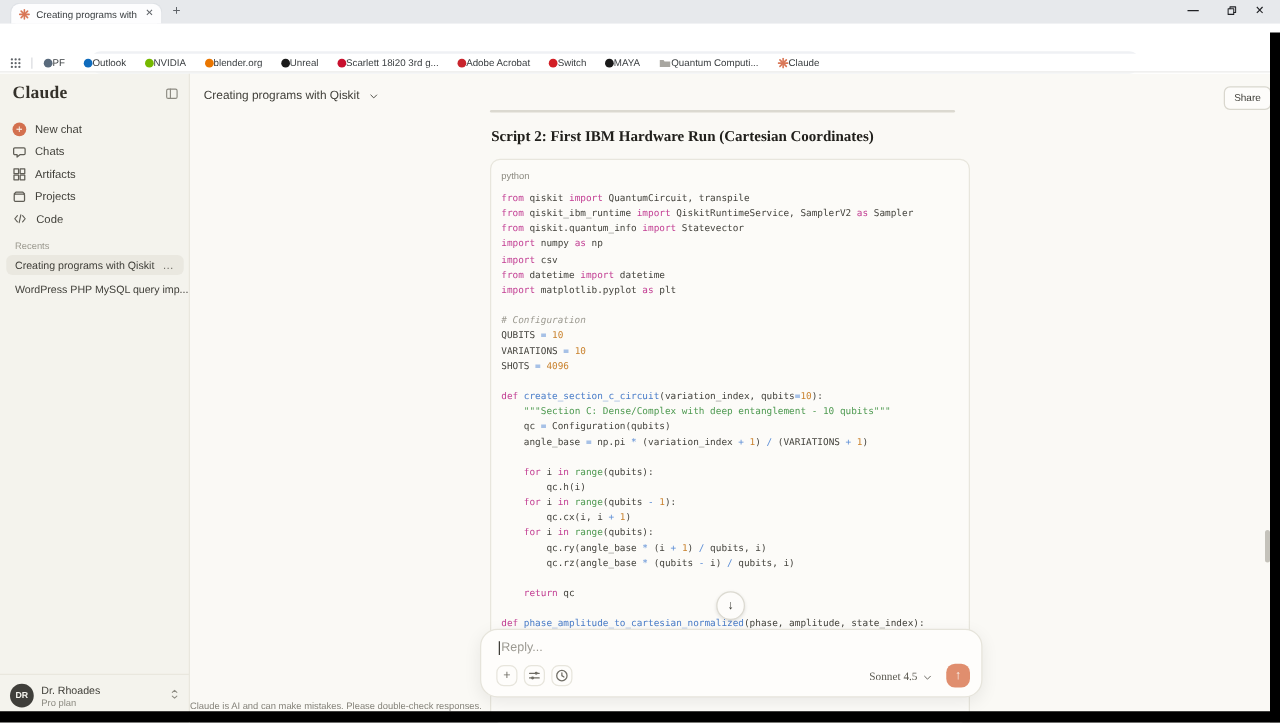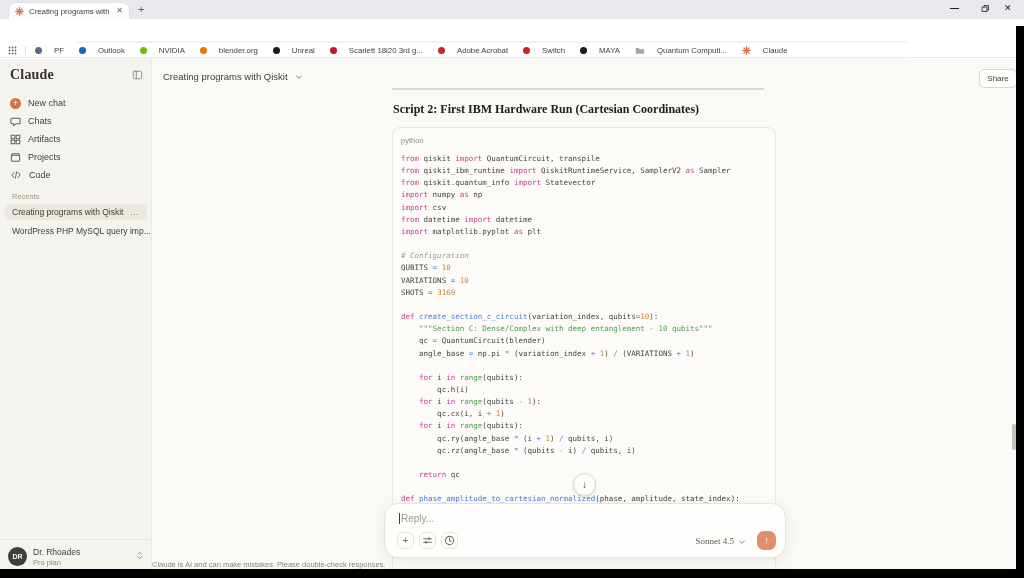--- a/index.html
+++ b/index.html
@@ -22,21 +22,21 @@
   #toolbar{left:0;top:19px;width:1024px;height:24px;background:#FFFFFF;}
   .navbtn{top:25px;font-size:11px;color:#55585C;line-height:1;}
   #urlpill{left:72px;top:22px;width:840px;height:18px;background:#EFF1F4;border-radius:9px;
            display:flex;align-items:center;padding:0 10px;box-sizing:border-box;gap:7px;}
   #urlpill .url{font-size:9px;color:#202124;flex:1;white-space:nowrap;overflow:hidden;}
   .tbicon{display:inline-flex;align-items:center;justify-content:center;}
   .sep{top:27px;width:1px;height:10px;background:#DADCE0;}
 
   #bookmarksbar{left:0;top:43px;width:1024px;height:15px;background:#FFFFFF;border-bottom:1px solid #ECECEA;
                 display:flex;align-items:center;padding-left:8px;box-sizing:border-box;gap:0;}
-  .bm{display:flex;align-items:center;gap:12px;margin-right:15px;}
+  .bm{display:flex;align-items:center;gap:0;margin-right:15px;}
   .bm .lbl{font-size:7.8px;color:#3C4043;white-space:nowrap;}
   .bm .dot{width:7px;height:7px;border-radius:50%;}
 
   
   #app{left:0;top:59px;width:1024px;height:519px;background:#FAF9F5;}
   #sidebar{left:0;top:0;width:152px;height:519px;background:#F4F3ED;border-right:1px solid #E9E7DE;box-sizing:border-box;}
   #brand{left:10px;top:8px;font-family:"Liberation Serif",serif;font-weight:bold;font-size:14px;color:#34312A;letter-spacing:.2px;}
   #collapse{left:132px;top:11px;color:#8C8A81;}
   #nav{left:0;top:35px;width:152px;}
   .navitem{display:flex;align-items:center;gap:7px;height:18px;padding-left:10px;font-size:9px;color:#3F3E38;}
@@ -333,25 +333,25 @@
 <span><span class="tk-kw">from</span><span class="tk-pl"> qiskit_ibm_runtime </span><span class="tk-kw">import</span><span class="tk-pl"> QiskitRuntimeService, SamplerV2 </span><span class="tk-kw">as</span><span class="tk-pl"> Sampler</span></span>
 <span><span class="tk-kw">from</span><span class="tk-pl"> qiskit.quantum_info </span><span class="tk-kw">import</span><span class="tk-pl"> Statevector</span></span>
 <span><span class="tk-kw">import</span><span class="tk-pl"> numpy </span><span class="tk-kw">as</span><span class="tk-pl"> np</span></span>
 <span><span class="tk-kw">import</span><span class="tk-pl"> csv</span></span>
 <span><span class="tk-kw">from</span><span class="tk-pl"> datetime </span><span class="tk-kw">import</span><span class="tk-pl"> datetime</span></span>
 <span><span class="tk-kw">import</span><span class="tk-pl"> matplotlib.pyplot </span><span class="tk-kw">as</span><span class="tk-pl"> plt</span></span>
 <span></span>
 <span><span class="tk-com"># Configuration</span></span>
 <span><span class="tk-pl">QUBITS </span><span class="tk-op">=</span><span class="tk-pl"> </span><span class="tk-num">10</span></span>
 <span><span class="tk-pl">VARIATIONS </span><span class="tk-op">=</span><span class="tk-pl"> </span><span class="tk-num">10</span></span>
-<span><span class="tk-pl">SHOTS </span><span class="tk-op">=</span><span class="tk-pl"> </span><span class="tk-num">3169</span></span>
+<span><span class="tk-pl">SHOTS </span><span class="tk-op">=</span><span class="tk-pl"> </span><span class="tk-num">4096</span></span>
 <span></span>
 <span><span class="tk-kw">def</span><span class="tk-pl"> </span><span class="tk-fn">create_section_c_circuit</span><span class="tk-pl">(variation_index, qubits</span><span class="tk-op">=</span><span class="tk-num">10</span><span class="tk-pl">):</span></span>
 <span><span class="tk-pl">    </span><span class="tk-str">"""Section C: Dense/Complex with deep entanglement - 10 qubits"""</span></span>
-<span><span class="tk-pl">    qc </span><span class="tk-op">=</span><span class="tk-pl"> QuantumCircuit(blender)</span></span>
+<span><span class="tk-pl">    qc </span><span class="tk-op">=</span><span class="tk-pl"> Configuration(qubits)</span></span>
 <span><span class="tk-pl">    angle_base </span><span class="tk-op">=</span><span class="tk-pl"> np.pi </span><span class="tk-op">*</span><span class="tk-pl"> (variation_index </span><span class="tk-op">+</span><span class="tk-pl"> </span><span class="tk-num">1</span><span class="tk-pl">) </span><span class="tk-op">/</span><span class="tk-pl"> (VARIATIONS </span><span class="tk-op">+</span><span class="tk-pl"> </span><span class="tk-num">1</span><span class="tk-pl">)</span></span>
 <span></span>
 <span><span class="tk-pl">    </span><span class="tk-kw">for</span><span class="tk-pl"> i </span><span class="tk-kw">in</span><span class="tk-pl"> </span><span class="tk-str">range</span><span class="tk-pl">(qubits):</span></span>
 <span><span class="tk-pl">        qc.h(i)</span></span>
 <span><span class="tk-pl">    </span><span class="tk-kw">for</span><span class="tk-pl"> i </span><span class="tk-kw">in</span><span class="tk-pl"> </span><span class="tk-str">range</span><span class="tk-pl">(qubits </span><span class="tk-op">-</span><span class="tk-pl"> </span><span class="tk-num">1</span><span class="tk-pl">):</span></span>
 <span><span class="tk-pl">        qc.cx(i, i </span><span class="tk-op">+</span><span class="tk-pl"> </span><span class="tk-num">1</span><span class="tk-pl">)</span></span>
 <span><span class="tk-pl">    </span><span class="tk-kw">for</span><span class="tk-pl"> i </span><span class="tk-kw">in</span><span class="tk-pl"> </span><span class="tk-str">range</span><span class="tk-pl">(qubits):</span></span>
 <span><span class="tk-pl">        qc.ry(angle_base </span><span class="tk-op">*</span><span class="tk-pl"> (i </span><span class="tk-op">+</span><span class="tk-pl"> </span><span class="tk-num">1</span><span class="tk-pl">) </span><span class="tk-op">/</span><span class="tk-pl"> qubits, i)</span></span>
 <span><span class="tk-pl">        qc.rz(angle_base </span><span class="tk-op">*</span><span class="tk-pl"> (qubits </span><span class="tk-op">-</span><span class="tk-pl"> i) </span><span class="tk-op">/</span><span class="tk-pl"> qubits, i)</span></span>
 <span></span>

